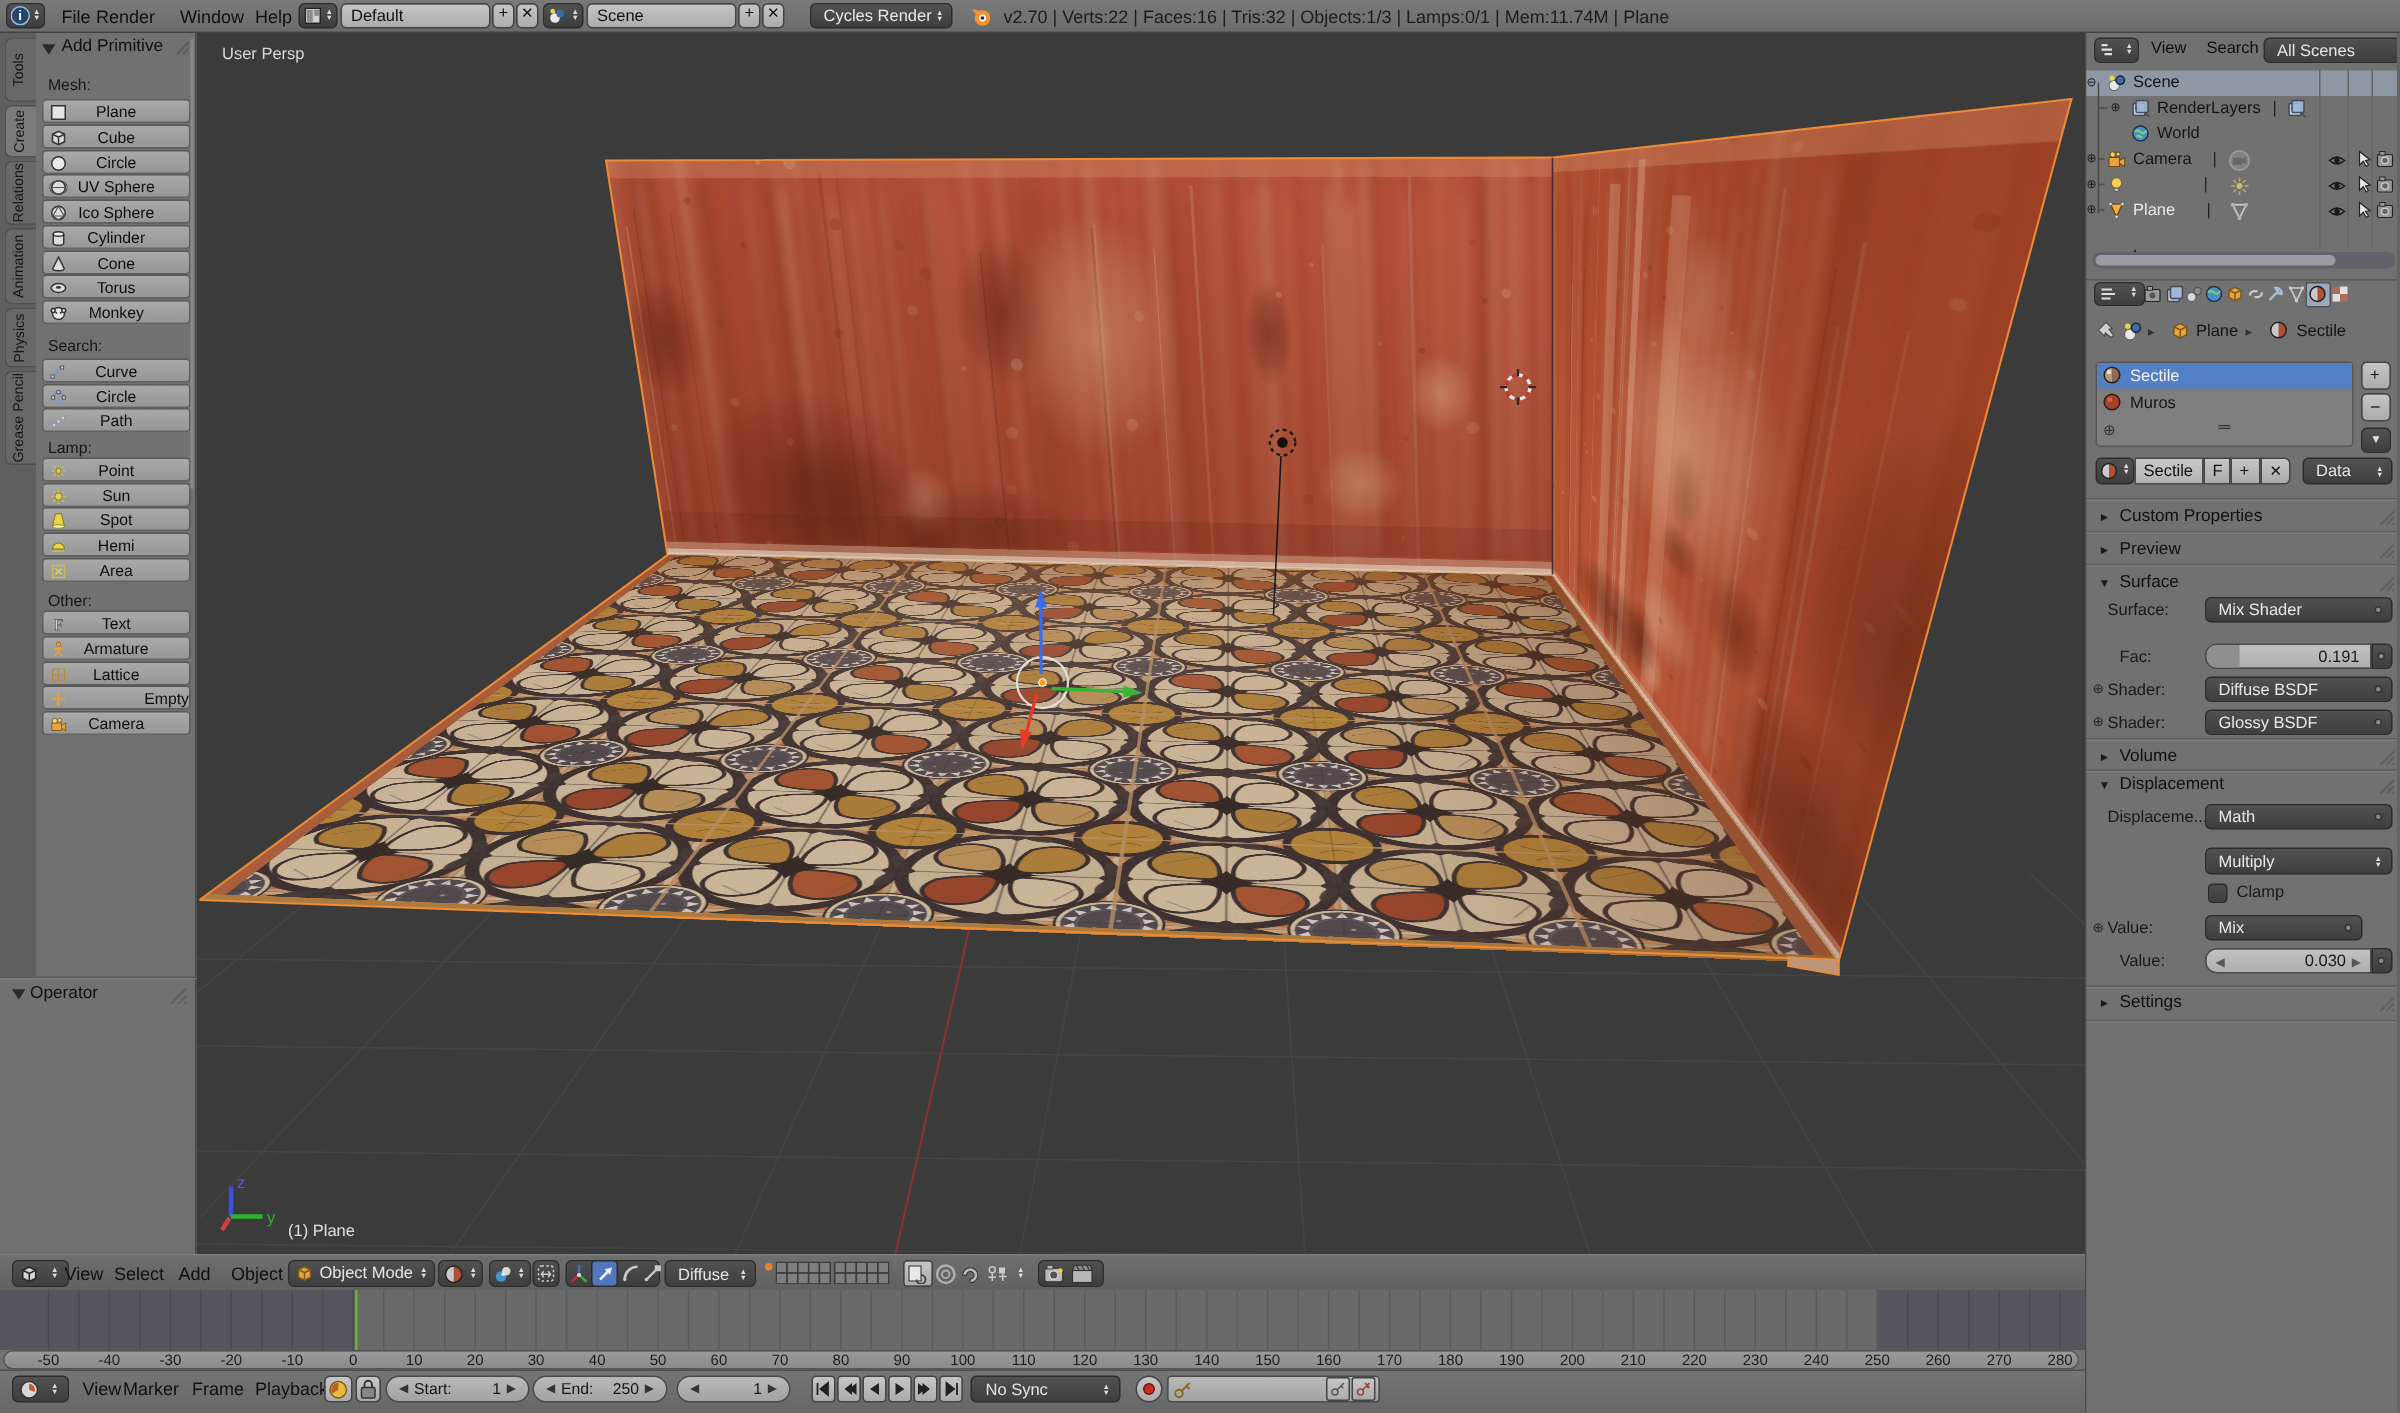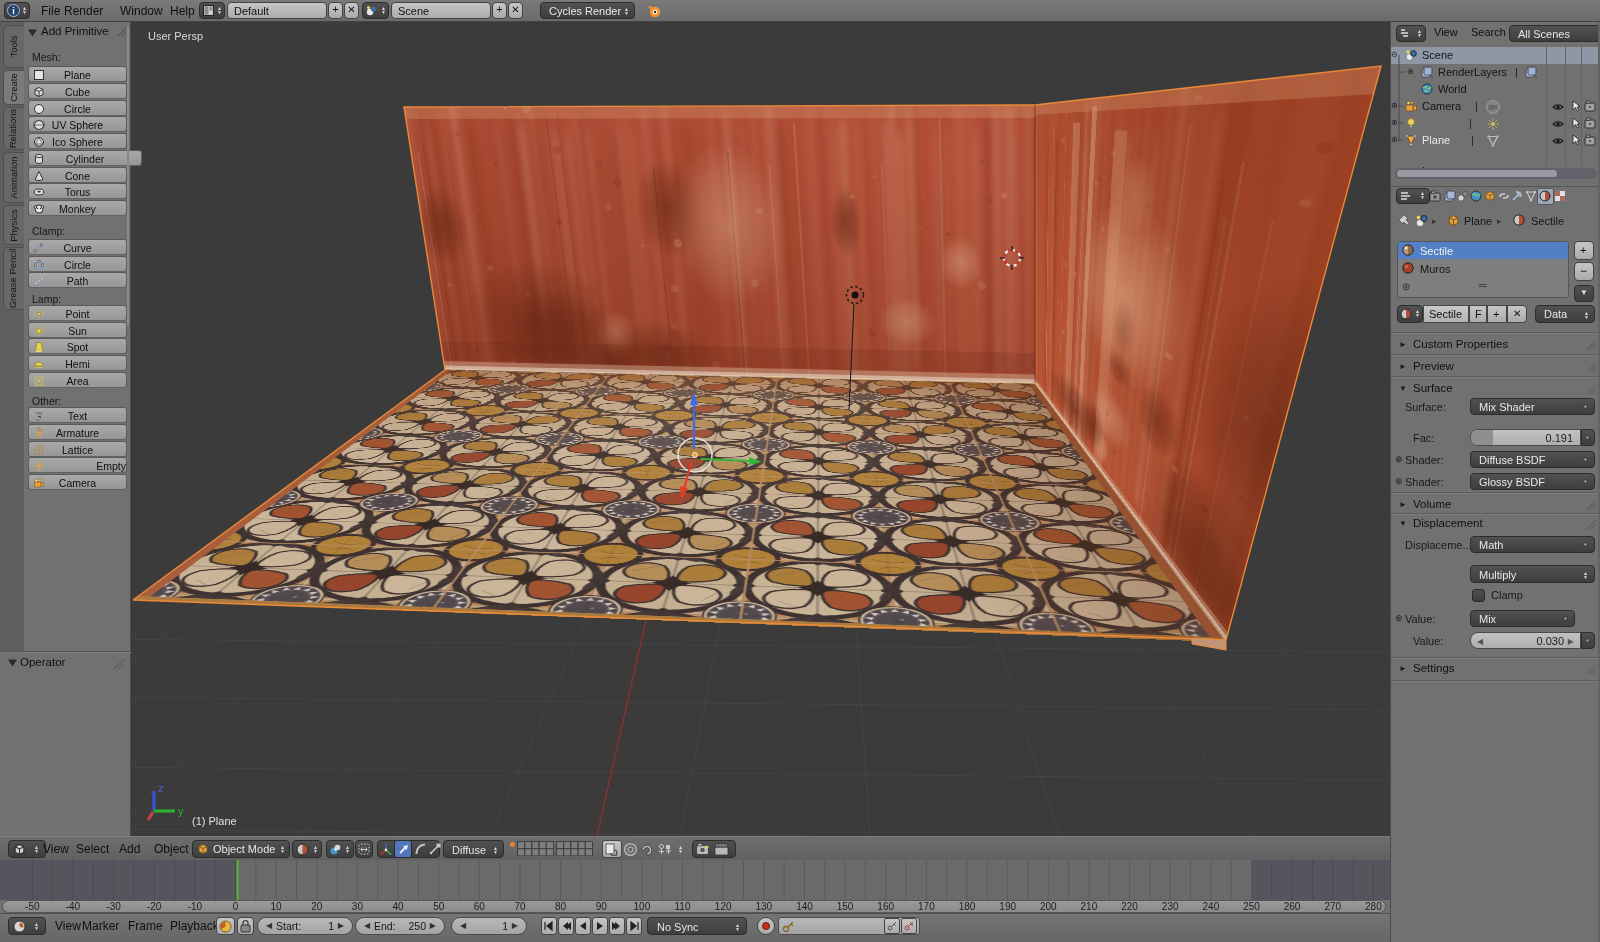--- a/index.html
+++ b/index.html
@@ -45,20 +45,21 @@
   <div class="abs ltfield" style="left:391px;top:2px;width:100px;height:17px;padding:2px 6px;">Scene</div>
   <div class="abs ltfield" style="left:492px;top:2px;width:15px;height:17px;text-align:center;font-size:11px;line-height:13px;">+</div>
   <div class="abs ltfield" style="left:508px;top:2px;width:15px;height:17px;text-align:center;font-size:10px;line-height:13px;">✕</div>
   <div class="abs dkbtn" style="left:540px;top:2px;width:95px;height:17px;padding:2px 8px;font-size:11px;">Cycles Render<span class="abs updn" style="right:3px;top:4px;"></span></div>
   <svg class="abs" style="left:647px;top:3px" width="17" height="16" viewBox="0 0 17 16">
       <circle cx="8" cy="9" r="5.2" fill="#f4932f"></circle>
       <circle cx="8" cy="9" r="2.3" fill="#fff"></circle>
       <circle cx="8" cy="9" r="1.2" fill="#1b2a3a"></circle>
       <path d="M1,3 L8,4.5 L4.5,8 Z" fill="#f4932f"></path>
     </svg>
+  <span class="abs" style="left:669px;top:4px;font-size:12px;color:#1c1c1c;">v2.70 | Verts:22 | Faces:16 | Tris:32 | Objects:1/3 | Lamps:0/1 | Mem:11.74M | Plane</span>
 </div>
 <div class="abs" id="viewport" style="left:0;top:22px;width:1390px;height:814px;background:#3b3b3b;overflow:hidden;">
   <svg class="abs" id="gridsvg" style="left:0;top:0" width="1390" height="814">
       <path d="M-147,560 L-650,814" stroke="#464646" stroke-width="1" opacity="0.85"></path>
       <path d="M-22,560 L-460,814" stroke="#464646" stroke-width="1" opacity="0.85"></path>
       <path d="M103,560 L-270,814" stroke="#464646" stroke-width="1" opacity="0.85"></path>
       <path d="M228,560 L-80,814" stroke="#464646" stroke-width="1" opacity="0.85"></path>
       <path d="M353,560 L110,814" stroke="#464646" stroke-width="1" opacity="0.85"></path>
       <path d="M478,560 L300,814" stroke="#464646" stroke-width="1" opacity="0.85"></path>
       <path d="M603,560 L490,814" stroke="#464646" stroke-width="1" opacity="0.85"></path>
@@ -860,21 +861,21 @@
         </svg>
         <span style="position:absolute;left:0;right:0;top:2px;text-align:center;font-size:10.5px;color:#0e0e0e;">UV Sphere</span>
       </div>
       <div class="abs" style="left:4px;top:111px;width:99px;height:16px;background:linear-gradient(#a9a9a9,#969696);border:1px solid rgba(40,40,40,0.55);border-radius:3px;">
         <svg width="12" height="12" viewBox="0 0 12 12" style="position:absolute;left:4px;top:2px;">
           <circle cx="6" cy="6" r="4.5" fill="#dcdcdc" stroke="#333"></circle>
           <path d="M6,1.5 L2.2,8 L9.8,8 Z M2.2,8 L6,10.5 L9.8,8" stroke="#555" fill="none" stroke-width="0.8"></path>
         </svg>
         <span style="position:absolute;left:0;right:0;top:2px;text-align:center;font-size:10.5px;color:#0e0e0e;">Ico Sphere</span>
       </div>
-      <div class="abs" style="left:4px;top:128px;width:114px;height:16px;background:linear-gradient(#a9a9a9,#969696);border:1px solid rgba(40,40,40,0.55);border-radius:3px;">
+      <div class="abs" style="left:4px;top:128px;width:99px;height:16px;background:linear-gradient(#a9a9a9,#969696);border:1px solid rgba(40,40,40,0.55);border-radius:3px;">
         <svg width="12" height="12" viewBox="0 0 12 12" style="position:absolute;left:4px;top:2px;">
           <path d="M2.5,3 v6 a3.5,1.5 0 0 0 7,0 v-6" fill="#dcdcdc" stroke="#333"></path>
           <ellipse cx="6" cy="3" rx="3.5" ry="1.5" fill="#efefef" stroke="#333"></ellipse>
         </svg>
         <span style="position:absolute;left:0;right:0;top:2px;text-align:center;font-size:10.5px;color:#0e0e0e;">Cylinder</span>
       </div>
       <div class="abs" style="left:4px;top:145px;width:99px;height:16px;background:linear-gradient(#a9a9a9,#969696);border:1px solid rgba(40,40,40,0.55);border-radius:3px;">
         <svg width="12" height="12" viewBox="0 0 12 12" style="position:absolute;left:4px;top:2px;">
           <path d="M6,1.5 L2.2,9 a3.8,1.5 0 0 0 7.6,0 Z" fill="#dcdcdc" stroke="#333"></path>
         </svg>
@@ -890,21 +891,21 @@
       <div class="abs" style="left:4px;top:178px;width:99px;height:16px;background:linear-gradient(#a9a9a9,#969696);border:1px solid rgba(40,40,40,0.55);border-radius:3px;">
         <svg width="12" height="12" viewBox="0 0 12 12" style="position:absolute;left:4px;top:2px;">
           <circle cx="6" cy="6" r="4" fill="#e8e8e8" stroke="#333"></circle>
           <circle cx="2.5" cy="4" r="1.3" fill="#e8e8e8" stroke="#333"></circle>
           <circle cx="9.5" cy="4" r="1.3" fill="#e8e8e8" stroke="#333"></circle>
           <circle cx="4.5" cy="5.5" r="0.7" fill="#333"></circle>
           <circle cx="7.5" cy="5.5" r="0.7" fill="#333"></circle>
         </svg>
         <span style="position:absolute;left:0;right:0;top:2px;text-align:center;font-size:10.5px;color:#0e0e0e;">Monkey</span>
       </div>
-      <span class="abs" style="left:8px;top:203px;font-size:10.5px;color:#161616;">Clamp:</span>
+      <span class="abs" style="left:8px;top:203px;font-size:10.5px;color:#161616;">Search:</span>
       <div class="abs" style="left:4px;top:217px;width:99px;height:16px;background:linear-gradient(#a9a9a9,#969696);border:1px solid rgba(40,40,40,0.55);border-radius:3px;">
         <svg width="12" height="12" viewBox="0 0 12 12" style="position:absolute;left:4px;top:2px;">
           <path d="M2,9 C5,9 4,3 8,3" stroke="#7a9cc9" stroke-width="1.6" fill="none"></path>
           <rect x="1" y="8" width="2" height="2" fill="#ddd" stroke="#333" stroke-width="0.5"></rect>
           <rect x="7.5" y="2" width="2" height="2" fill="#ddd" stroke="#333" stroke-width="0.5"></rect>
         </svg>
         <span style="position:absolute;left:0;right:0;top:2px;text-align:center;font-size:10.5px;color:#0e0e0e;">Curve</span>
       </div>
       <div class="abs" style="left:4px;top:234px;width:99px;height:16px;background:linear-gradient(#a9a9a9,#969696);border:1px solid rgba(40,40,40,0.55);border-radius:3px;">
         <svg width="12" height="12" viewBox="0 0 12 12" style="position:absolute;left:4px;top:2px;">

